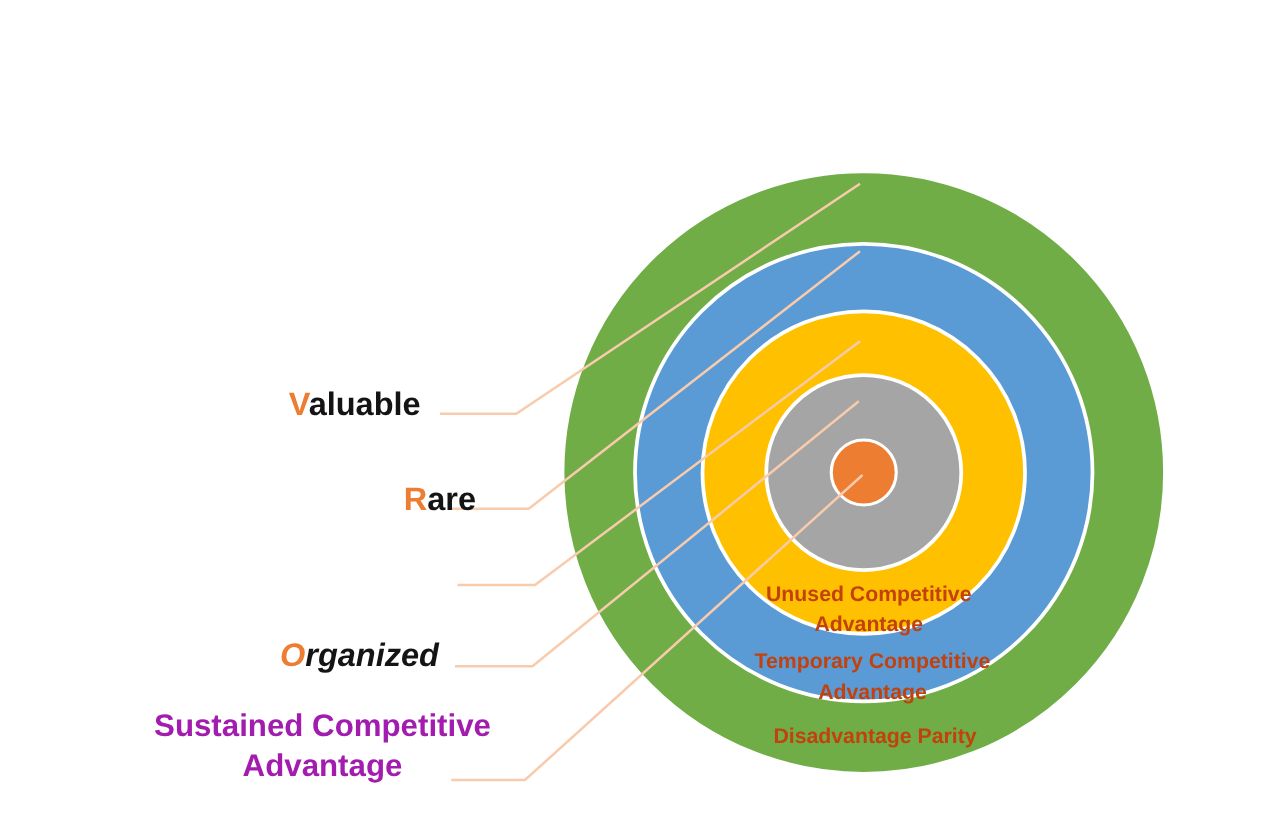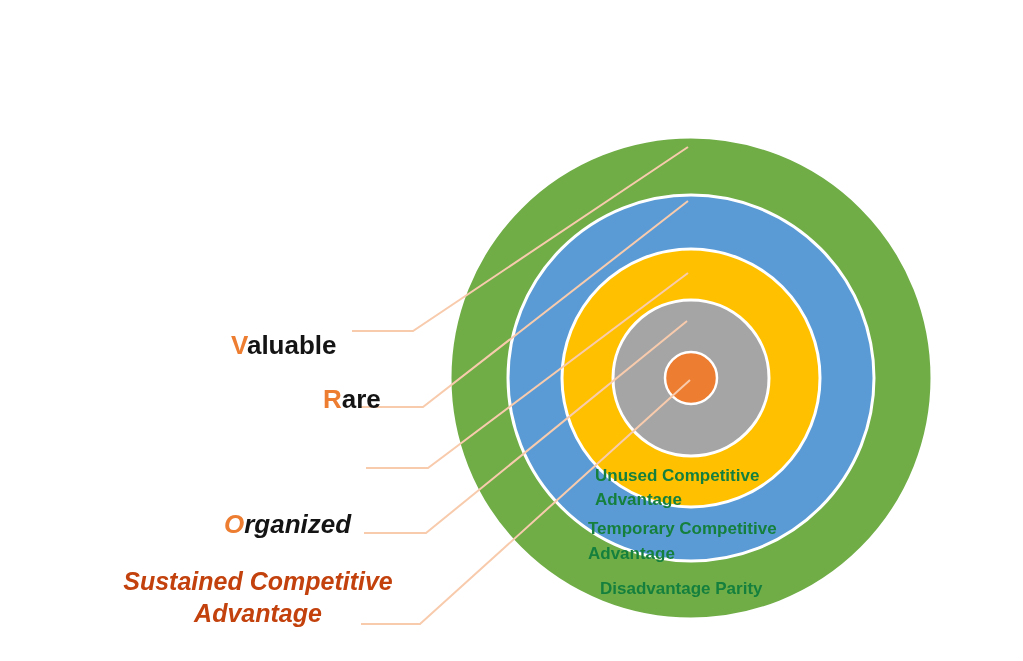--- a/index.html
+++ b/index.html
@@ -25,30 +25,30 @@
   .vrio-label .initial { color: #ED7D31; }
 
   .sustained-label {
     position: absolute;
     left: 117px;
     top: 565px;
     width: 282px;
     text-align: center;
     font-size: 25px;
     font-weight: bold;
-    color: #c2410c;
+    color: #a21caf;
     line-height: 32px;
-    font-style: italic;
   }
 
   .ring-label {
     position: absolute;
+    text-align: center;
     font-weight: bold;
     font-size: 17px;
-    color: #15803d;
+    color: #c2410c;
     line-height: 24px;
   }
   .ring-label.unused     { left: 595px; top: 464px; width: 200px; }
   .ring-label.temporary  { left: 588px; top: 516px; width: 220px; line-height: 25px; }
   .ring-label.parity     { left: 600px; top: 577px; width: 200px; white-space: nowrap; }
   .ring-label.disadvantage { left: 596px; top: 628px; width: 224px; white-space: nowrap; }
 </style>
 </head>
 <body>
 
@@ -62,21 +62,21 @@
     <circle cx="691" cy="378" r="78" stroke="#FFFFFF" stroke-width="3" fill="#A5A5A5"></circle>
     <circle cx="691" cy="378" r="26" stroke="#FFFFFF" stroke-width="2.5" fill="#ED7D31"></circle>
 
     <polyline points="352,331 413,331 688,147" fill="none" stroke-width="2" stroke="#F8CBAD"></polyline>
     <polyline points="360,407 423,407 688,201" fill="none" stroke-width="2" stroke="#F8CBAD"></polyline>
     <polyline points="366,468 428,468 688,273" fill="none" stroke-width="2" stroke="#F8CBAD"></polyline>
     <polyline points="364,533 426,533 687,321" fill="none" stroke-width="2" stroke="#F8CBAD"></polyline>
     <polyline points="361,624 420,624 690,380" fill="none" stroke-width="2" stroke="#F8CBAD"></polyline>
   </svg>
 
-  <div class="vrio-label" style="left:231px; top:308px;margin-top:22px;">
+  <div class="vrio-label" style="left:231px; top:308px;">
     <span class="initial">V</span><span>aluable</span>
   </div>
 
   <div class="vrio-label" style="left:283px; top:384px;margin-left:40px;">
     <span class="initial">R</span><span>are</span>
   </div>
 
 
   <div class="vrio-label" style="left:224px; top:509px;font-style:italic;">
     <span class="initial">O</span><span>rganized</span>

